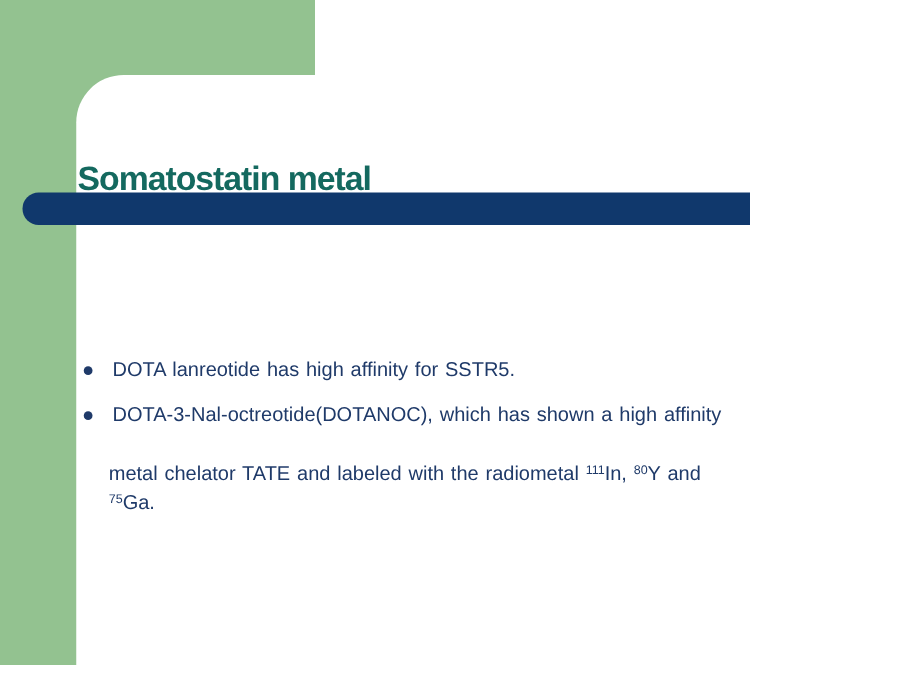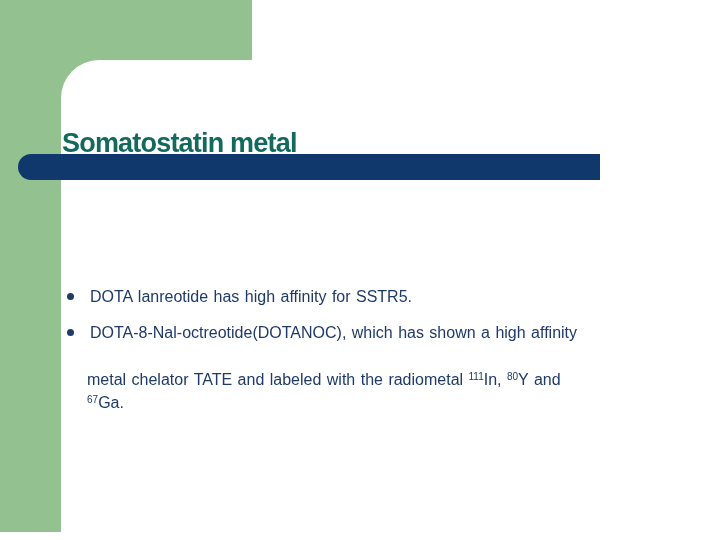--- a/index.html
+++ b/index.html
@@ -107,26 +107,26 @@
 
 
   <div class="bullet-item bullet-2">
     <span class="dot"></span>
     <span class="btext">DOTA lanreotide has high affinity for SSTR5.</span>
   </div>
 
   <div class="bullet-item bullet-3">
     <span class="dot"></span>
     <span class="btext">
-      <span>DOTA-8-Nal-octreotide(DOTANOC), which has shown a high affinity</span><br>
+      <span>DOTA-3-Nal-octreotide(DOTANOC), which has shown a high affinity</span><br>
     </span>
   </div>
 
   <div class="closing-paragraph">
     <div class="pline">
       <span>metal chelator TATE and labeled with the radiometal </span><span class="sup">111</span><span>In, </span><span class="sup">80</span><span>Y and</span>
     </div>
     <div class="pline">
-      <span class="sup">67</span><span>Ga.</span>
+      <span class="sup">75</span><span>Ga.</span>
     </div>
   </div>
 
 </div>
 
 </body></html>

